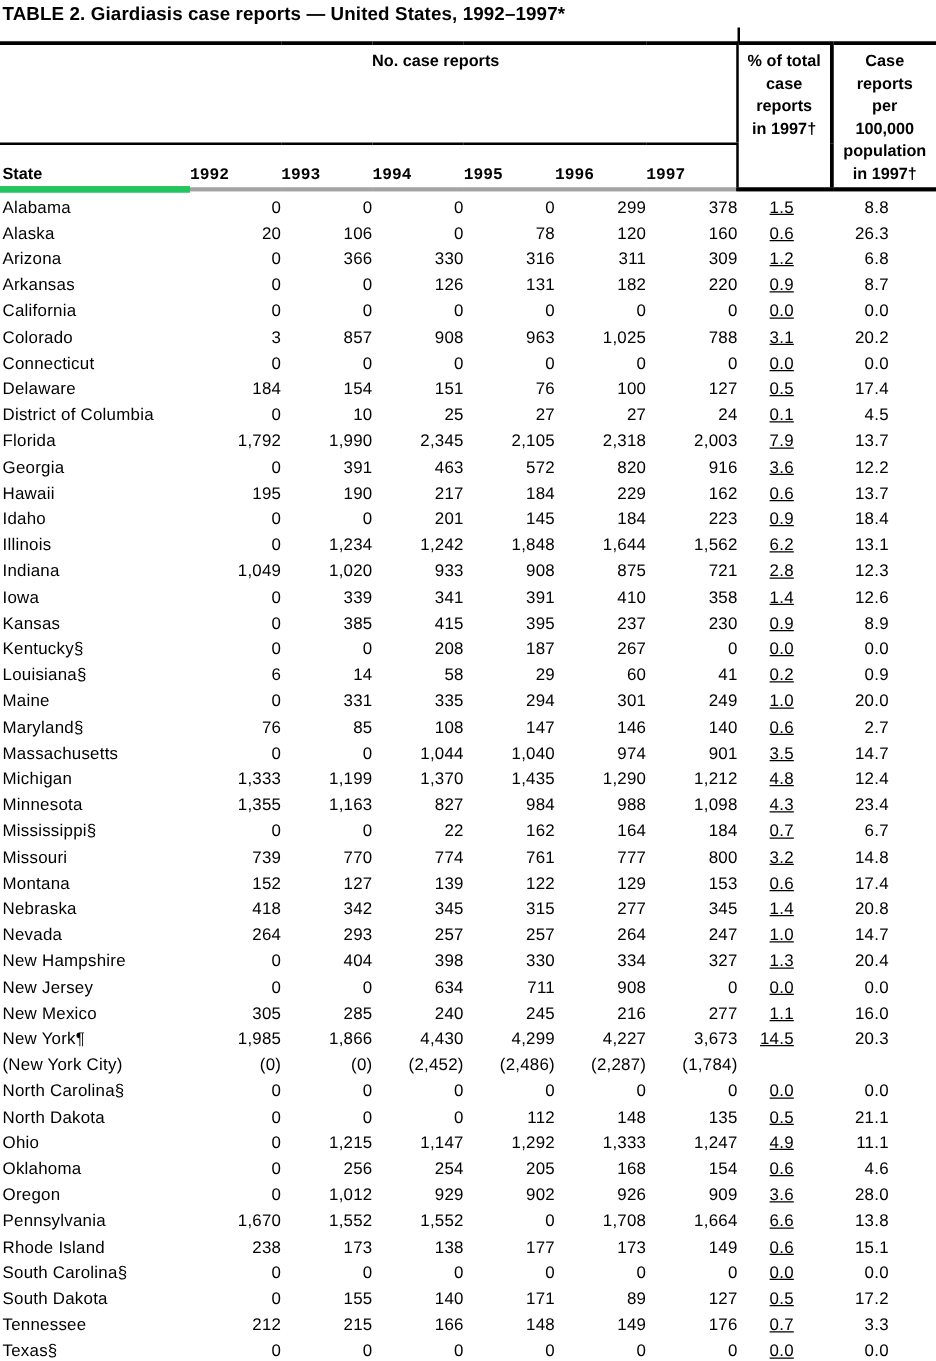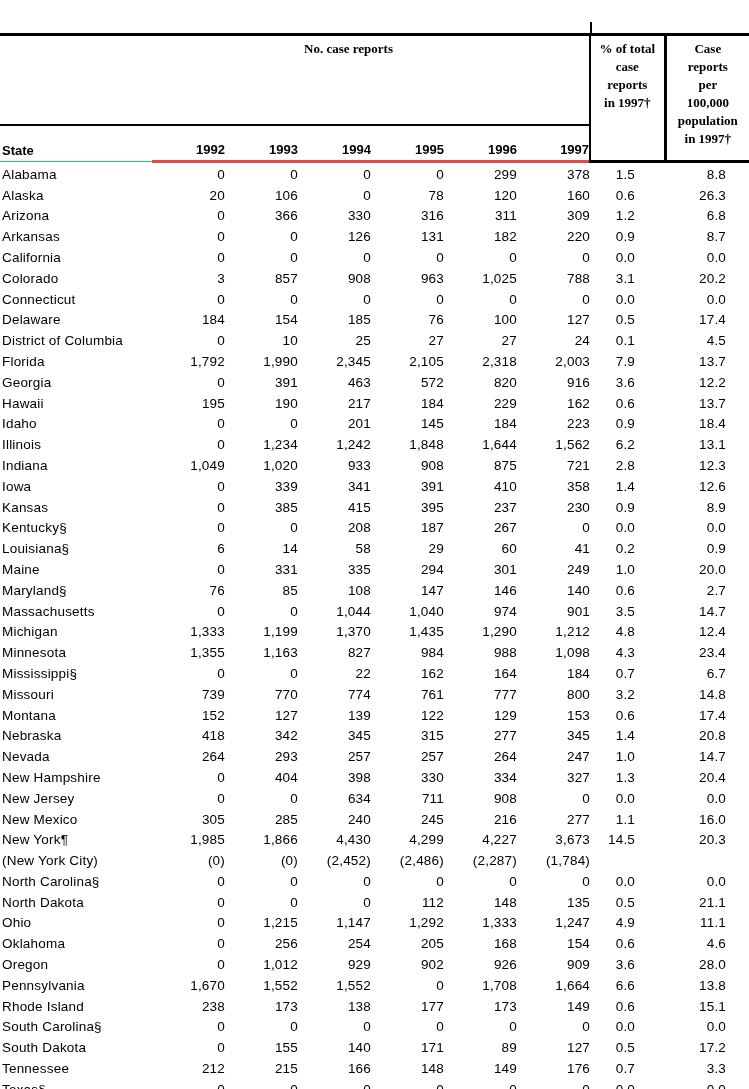--- a/index.html
+++ b/index.html
@@ -37,21 +37,21 @@
   col.c-year  { width: 73px; }
   col.c-pct   { width: 75px; }
   col.c-rate  { width: 84px; }
 
   th, td { padding: 0; margin: 0; }
 
   thead th {
     font-weight: bold;
     font-size: 13px;
   }
-  tr.hrow1 { height: 90px; font-family: Liberation Serif, serif; }
+  tr.hrow1 { height: 80px; }
   tr.hrow2 { height: 37px; }
 
   .th-spacer {
     border-top: 3px solid #000;
     border-bottom: 2px solid #000;
   }
   .th-group {
     border-top: 3px solid #000;
     border-bottom: 2px solid #000;
     vertical-align: top;
@@ -75,61 +75,63 @@
     vertical-align: top;
     text-align: center;
     white-space: pre-line;
     line-height: 18px;
     padding-top: 4px;
   }
   .th-state {
     text-align: left;
     vertical-align: bottom;
     padding: 0 0 3px 2px;
-    border-bottom: 1px solid #22c55e;
+    border-bottom: 5px solid #22c55e;
   }
   .th-year {
-    text-align: right;
+    text-align: left;
     vertical-align: bottom;
     padding-bottom: 3px;
-    border-bottom: 3px solid #ef4444;
+    border-bottom: 3px solid #a3a3a3;
+    font-family: Liberation Mono, monospace;
   }
 
   tbody td {
     font-size: 13.5px;
     height: 18.8px;
     text-align: right;
     vertical-align: bottom;
     padding-bottom: 2px;
     letter-spacing: 0.2px;
     white-space: nowrap;
     overflow: hidden;
   }
   tbody td:first-child {
     text-align: left;
     padding-left: 2px;
     margin-top: 16px;
   }
-  tbody td:nth-child(8) { padding-right: 30px; }
-  tbody td:nth-child(9) { padding-right: 23px; }
+  tbody td:nth-child(8) { padding-right: 30px; text-decoration: underline; }
+  tbody td:nth-child(9) { padding-right: 38px; }
 
   .tick {
     position: absolute;
     left: 590px;
     top: 22px;
     width: 2px;
     height: 12px;
     background: #000;
   }
 </style>
 </head>
 <body>
 
 <div id="page">
 
+  <div class="title">TABLE 2. Giardiasis case reports — United States, 1992–1997*</div>
 
   <div class="tick"></div>
 
   <table class="data">
     <colgroup>
       <col class="c-state">
       <col class="c-year">
         <col class="c-year">
         <col class="c-year">
       <col class="c-year">
@@ -238,21 +240,21 @@
       <td>0</td>
       <td>0</td>
       <td>0</td>
       <td>0.0</td>
       <td>0.0</td>
     </tr>
         <tr>
       <td>Delaware</td>
       <td>184</td>
       <td>154</td>
-      <td>185</td>
+      <td>151</td>
       <td>76</td>
       <td>100</td>
       <td>127</td>
       <td>0.5</td>
       <td>17.4</td>
     </tr>
         <tr>
       <td>District of Columbia</td>
       <td>0</td>
       <td>10</td>

